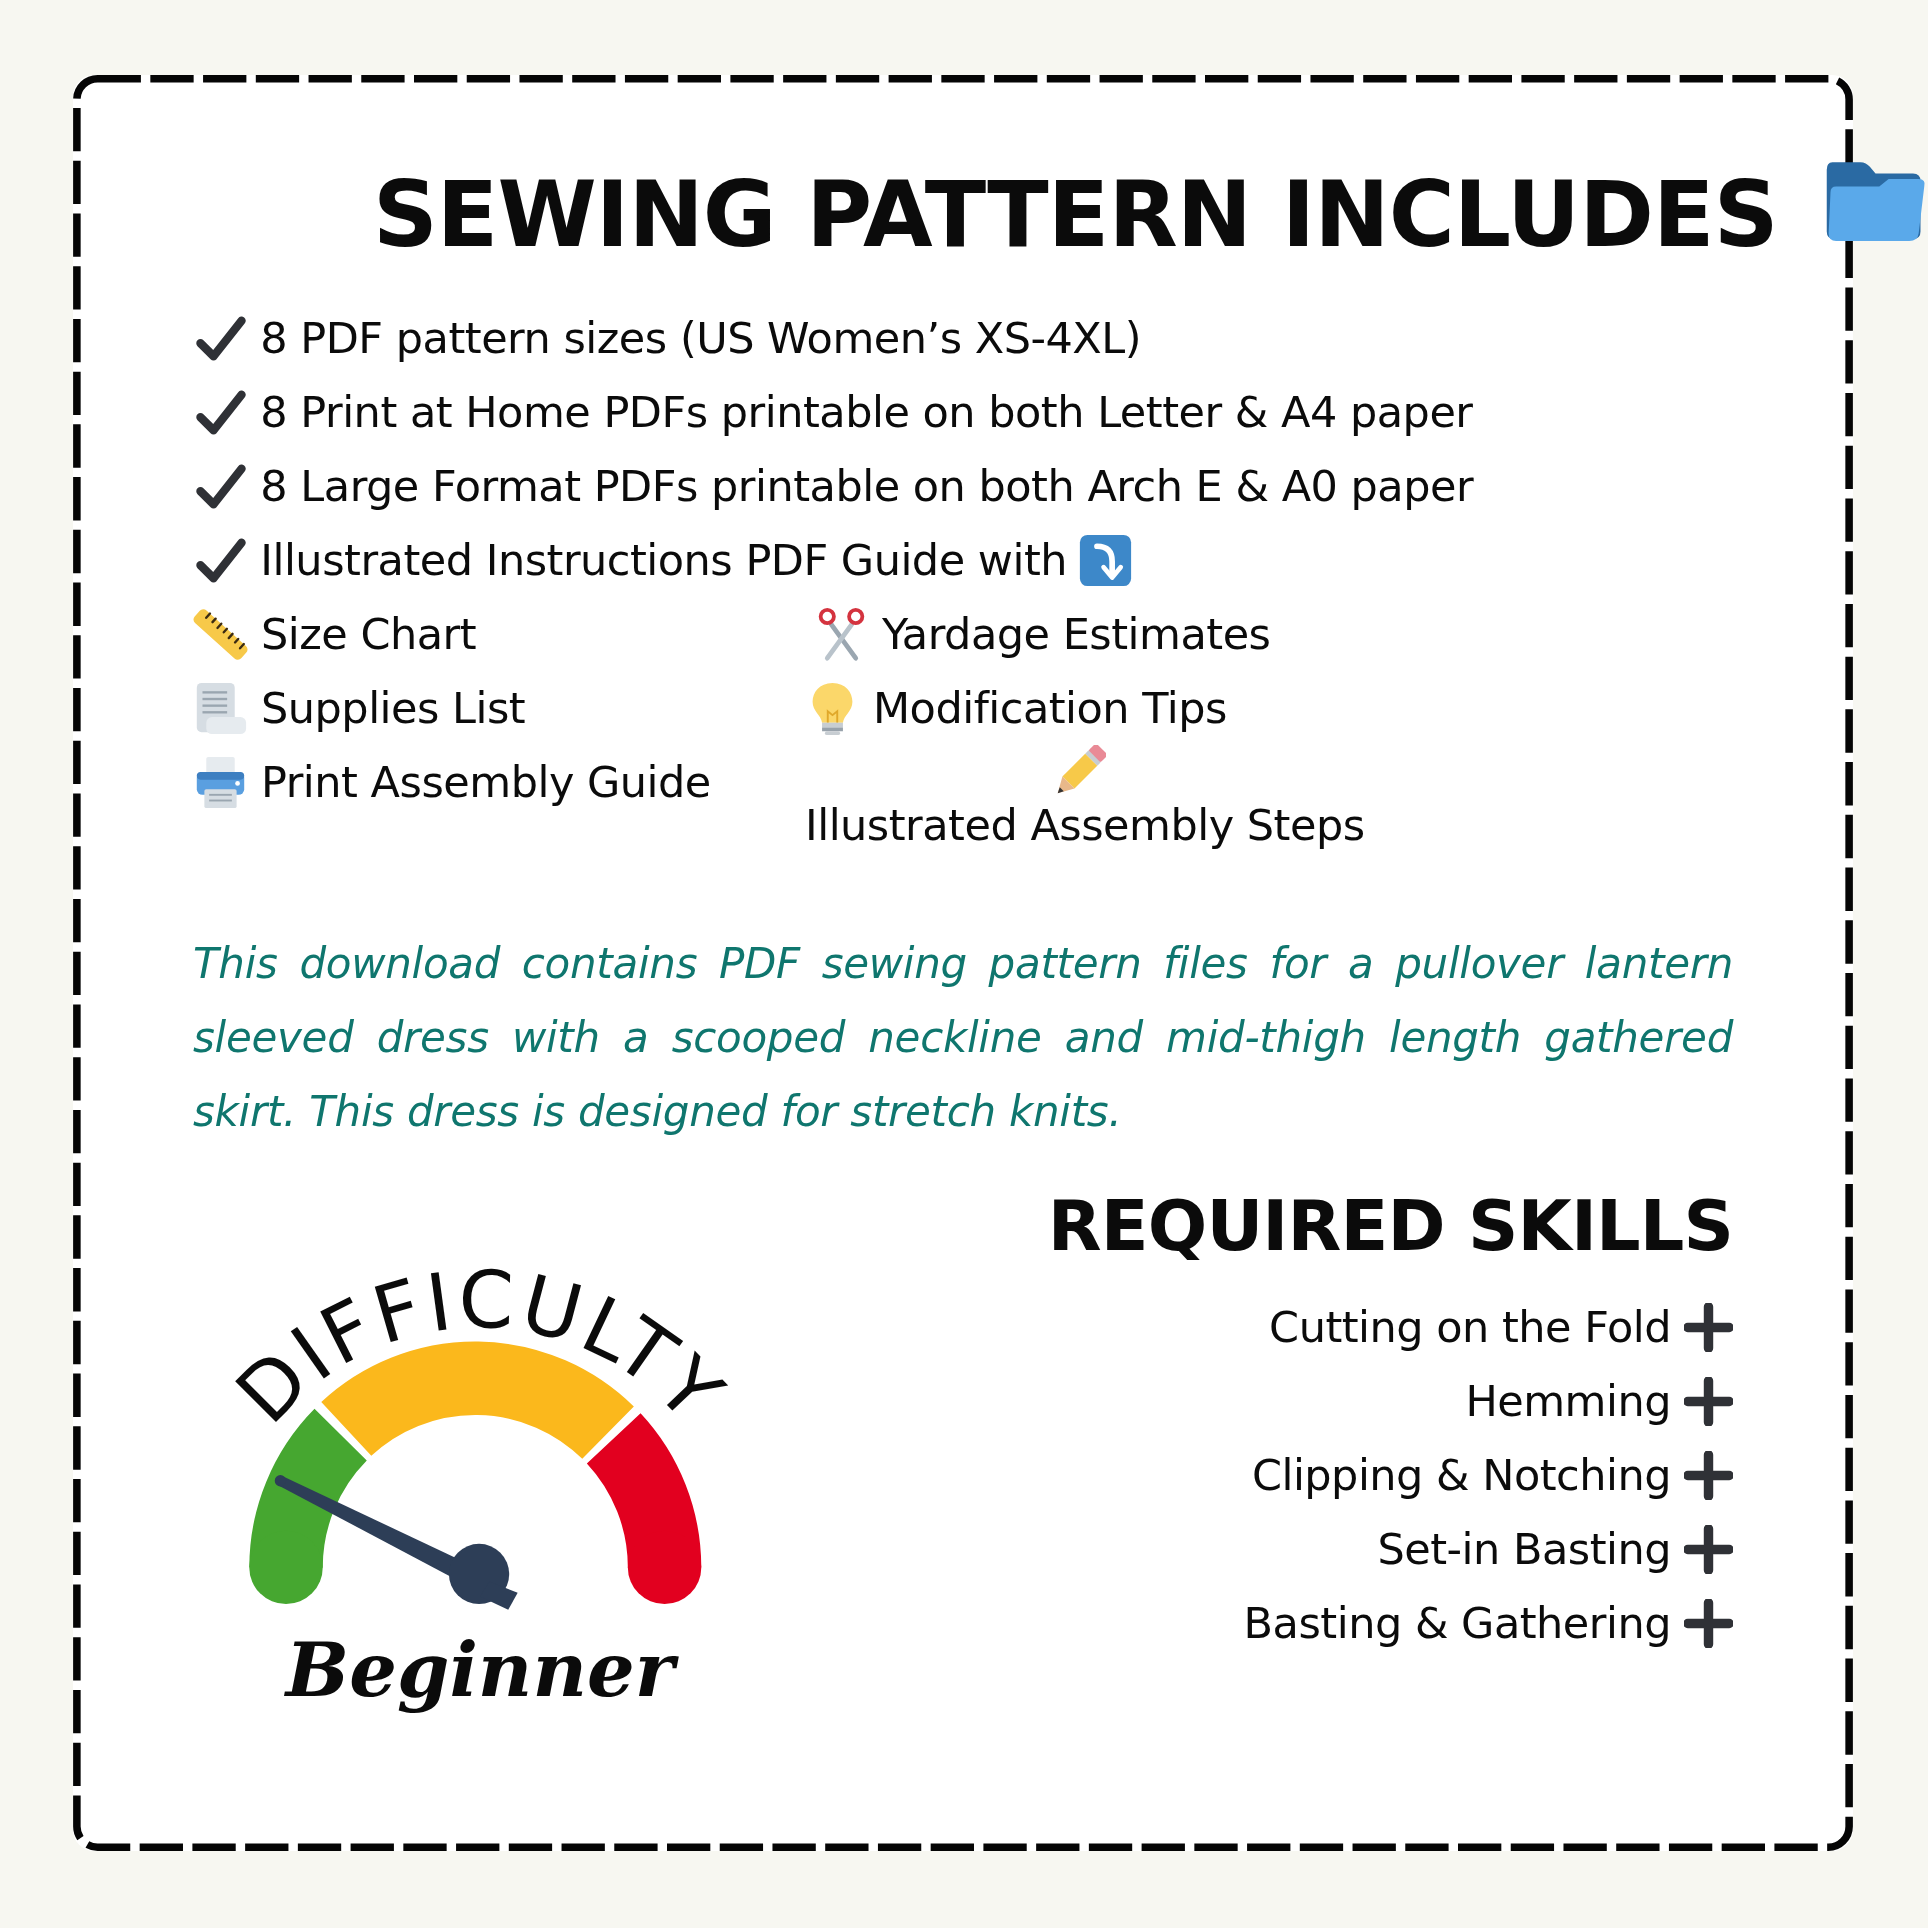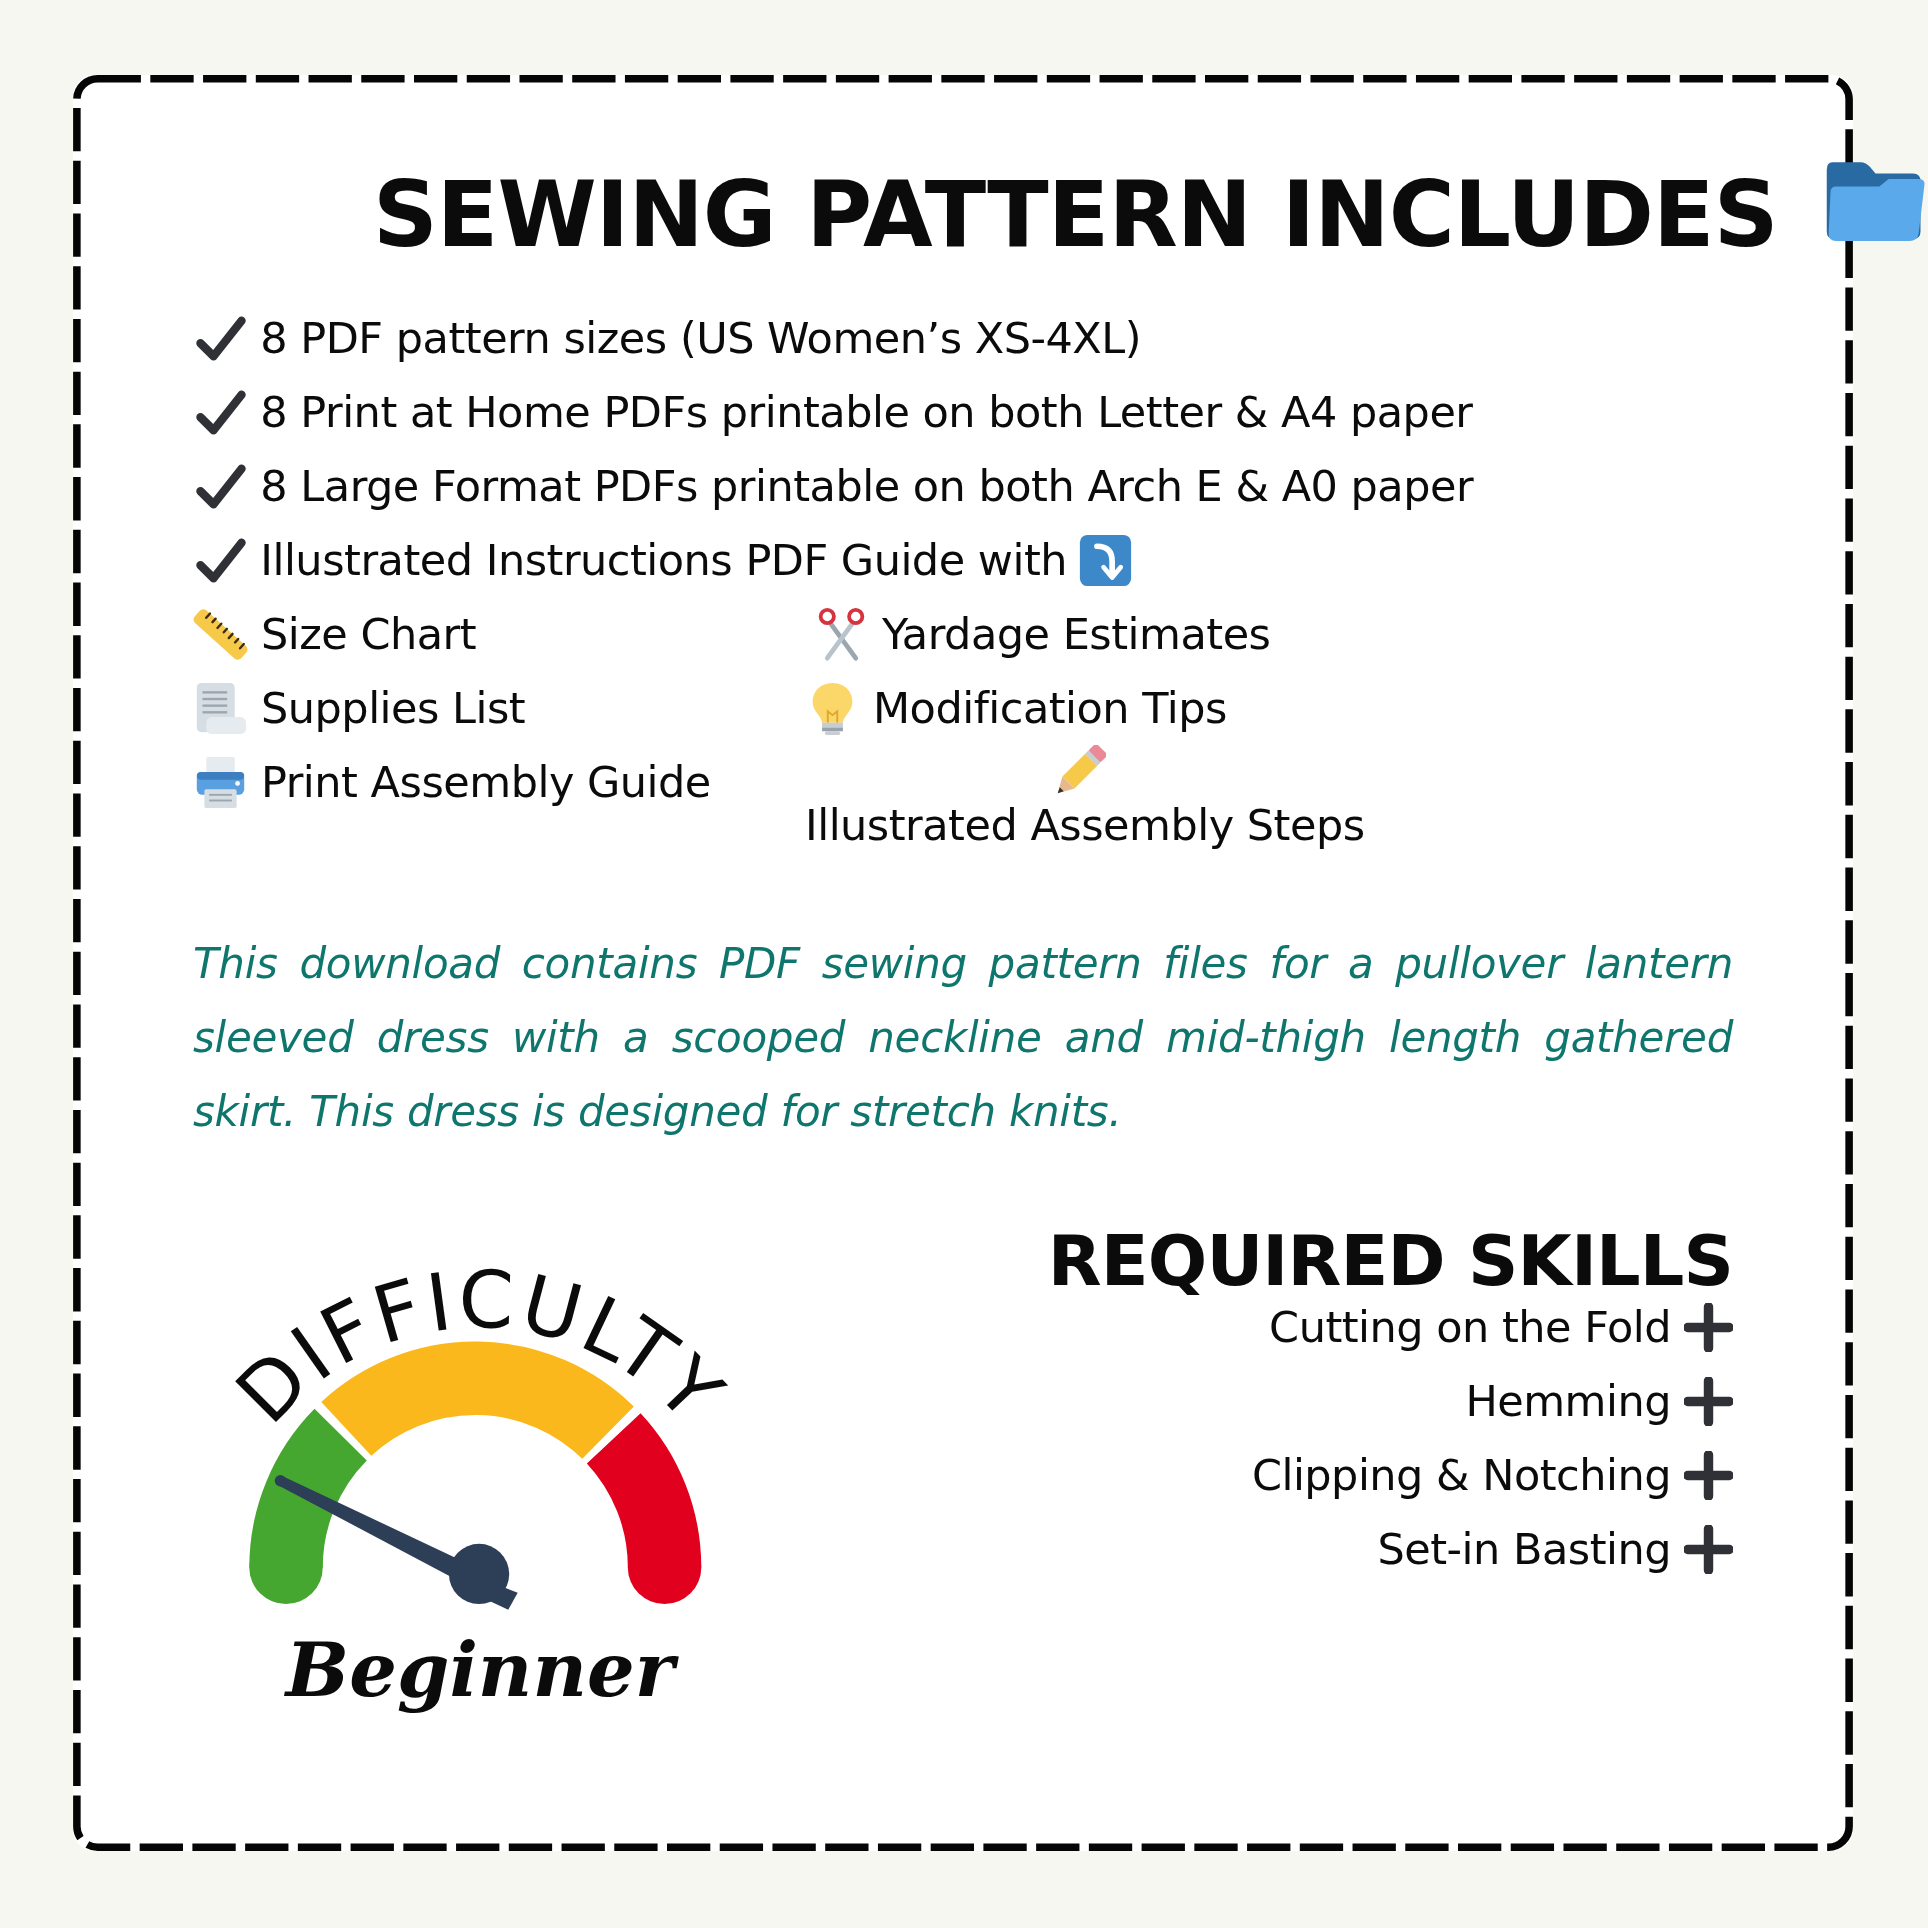--- a/index.html
+++ b/index.html
@@ -66,21 +66,20 @@
     text-align: justify;
     letter-spacing: -0.3px;
     color: #0f766e;
   }
   .skills-title {
     position: absolute; right: 195px; top: 1179px;
     font-family: "DejaVu Sans", sans-serif;
     font-weight: bold; font-size: 70px;
     letter-spacing: -0.9px; line-height: 94px;
     white-space: nowrap;
-    margin-top: 35px;
   }
   .skills { position: absolute; right: 195px; top: 1290px; }
   .skill {
     height: 74px; display: flex; align-items: center; justify-content: flex-end;
     font-family: "DejaVu Sans", sans-serif; font-size: 43px; letter-spacing: -0.5px;
     white-space: nowrap;
   }
   .skill .plus { width: 49px; height: 49px; margin-left: 13px; flex: none; }
   .gauge { position: absolute; left: 188px; top: 1186px; width: 584px; height: 565px; }
   .beginner {
@@ -266,14 +265,20 @@
     <svg class="plus" viewBox="0 0 52 52">
         <path d="M26 4 V48 M4 26 H48" stroke="#2f3136" stroke-width="10" stroke-linecap="round"></path>
       </svg>
   </div>
   <div class="skill">
     <span>Set-in Basting</span>
     <svg class="plus" viewBox="0 0 52 52">
         <path d="M26 4 V48 M4 26 H48" stroke="#2f3136" stroke-width="10" stroke-linecap="round"></path>
       </svg>
   </div>
+  <div class="skill">
+    <span>Basting &amp; Gathering</span>
+    <svg class="plus" viewBox="0 0 52 52">
+        <path d="M26 4 V48 M4 26 H48" stroke="#2f3136" stroke-width="10" stroke-linecap="round"></path>
+      </svg>
+  </div>
 </div>
 
 
 </body></html>

